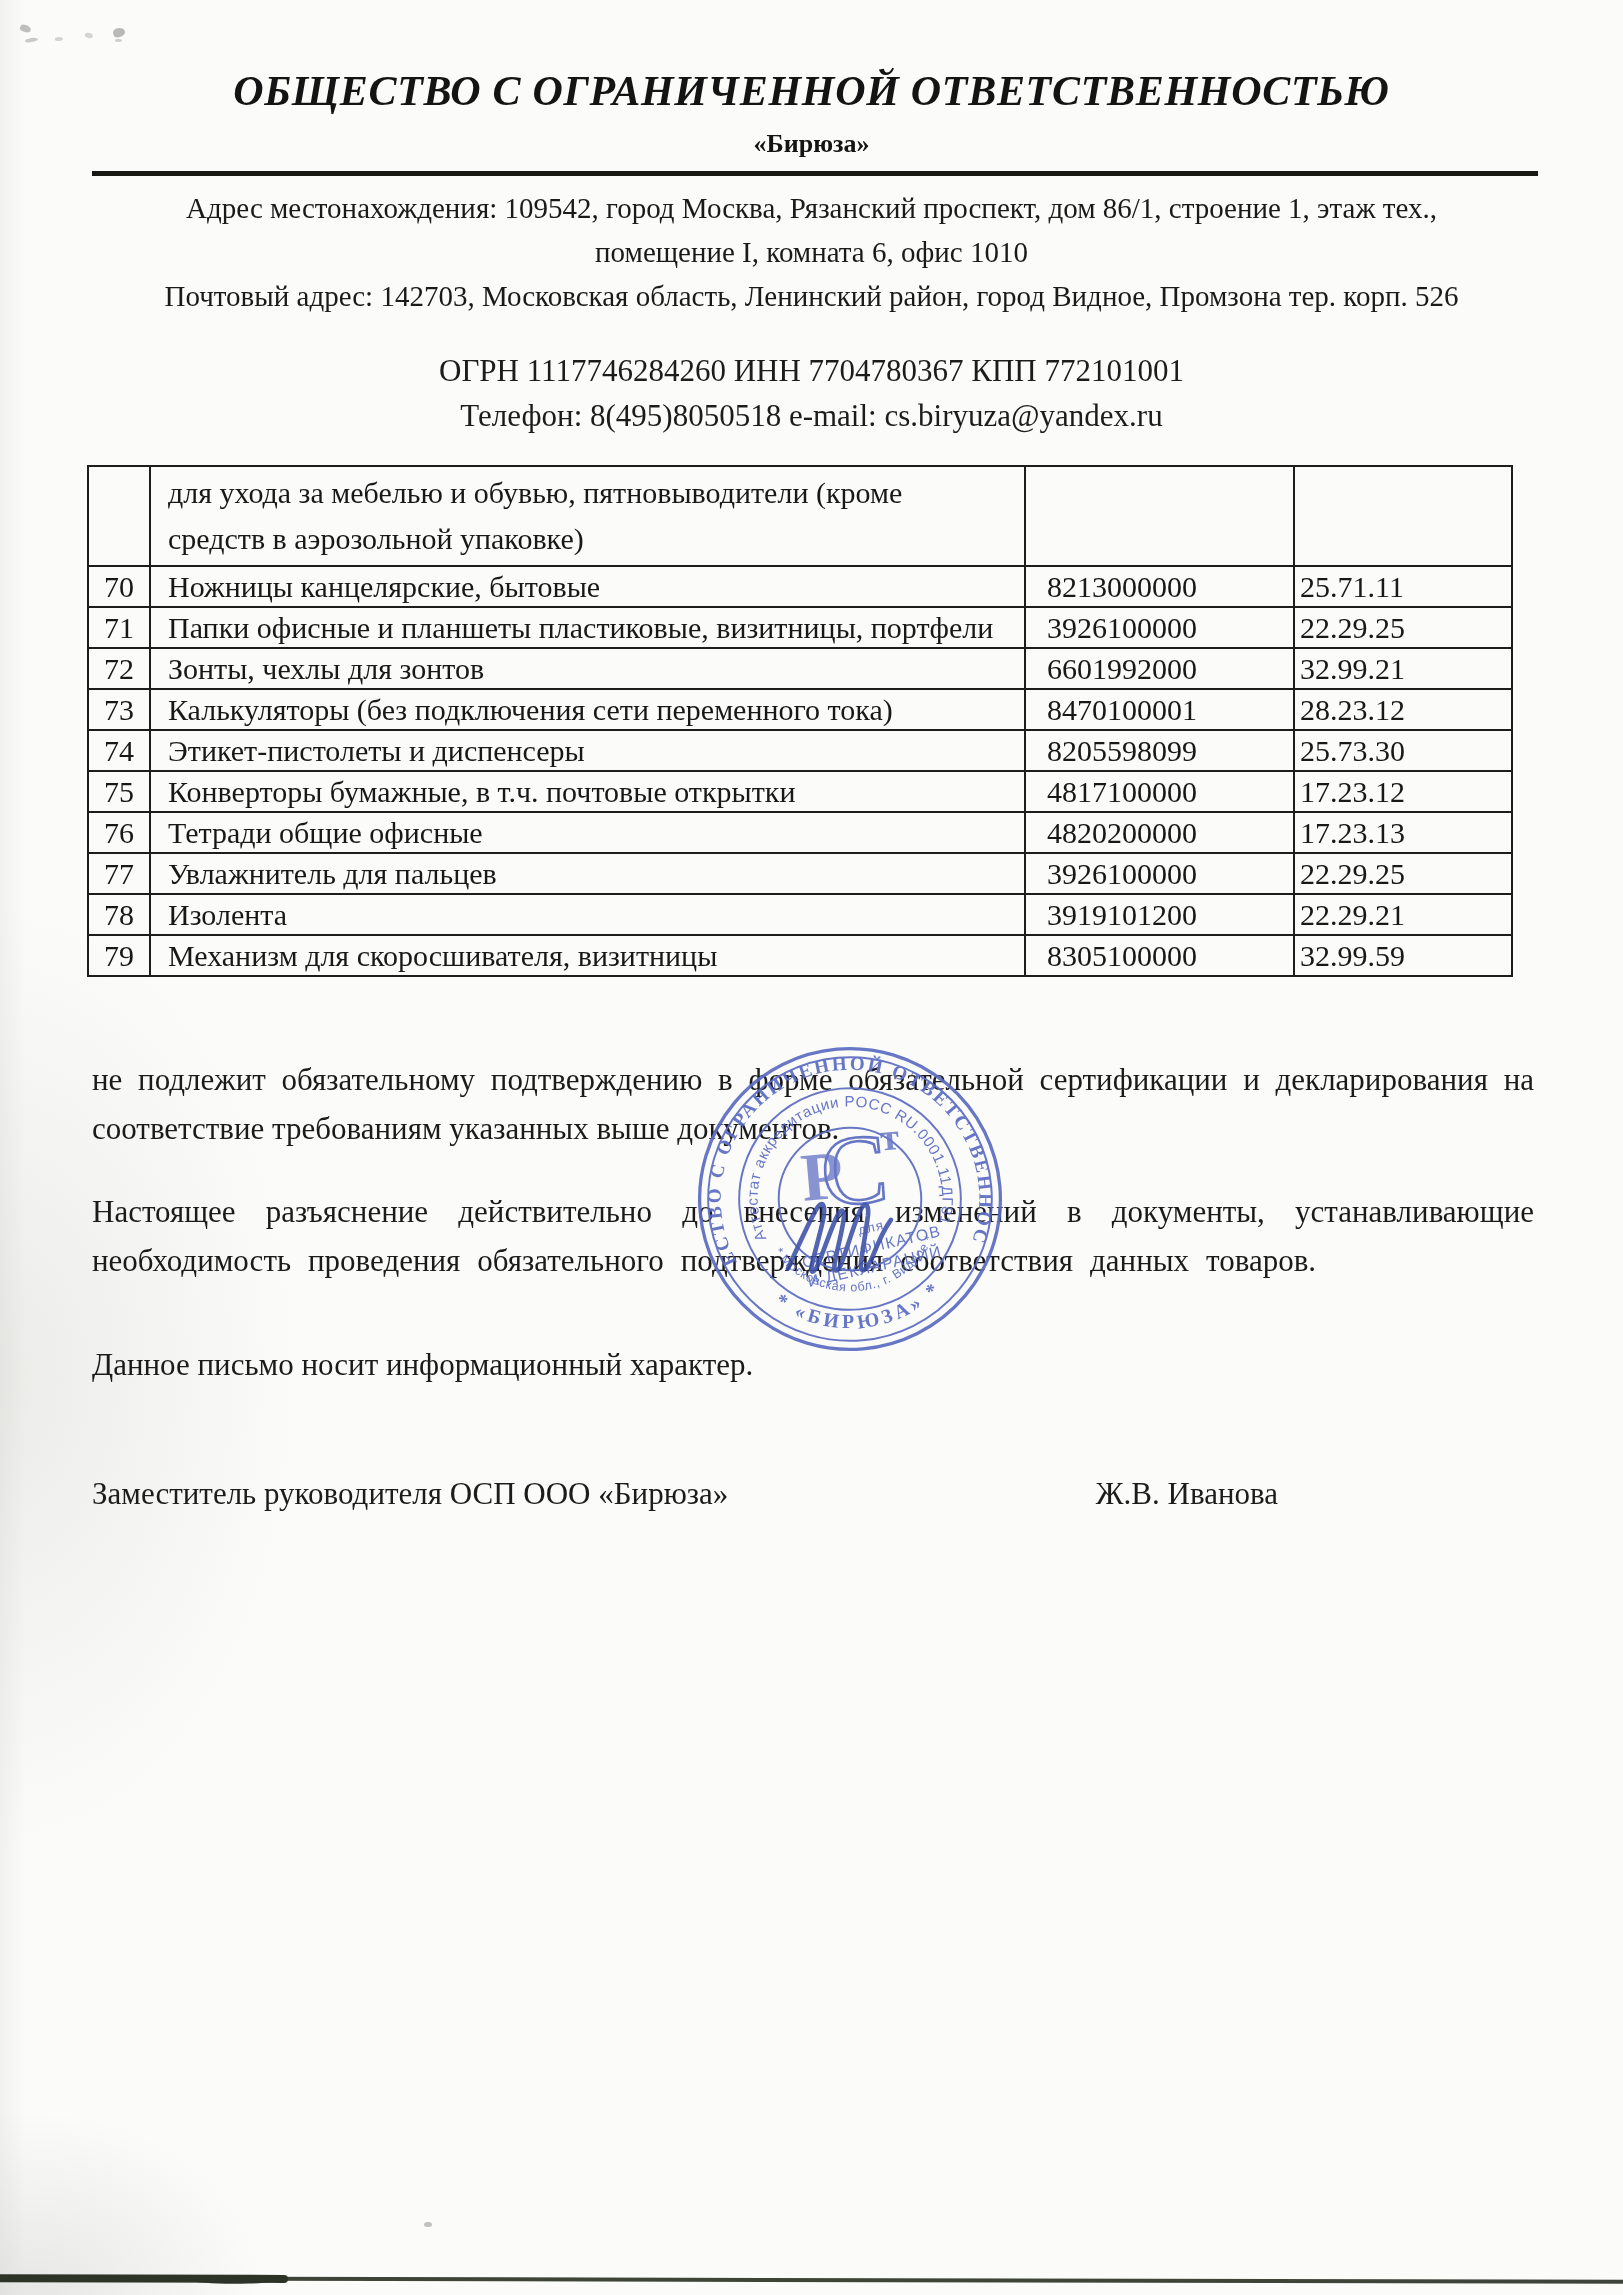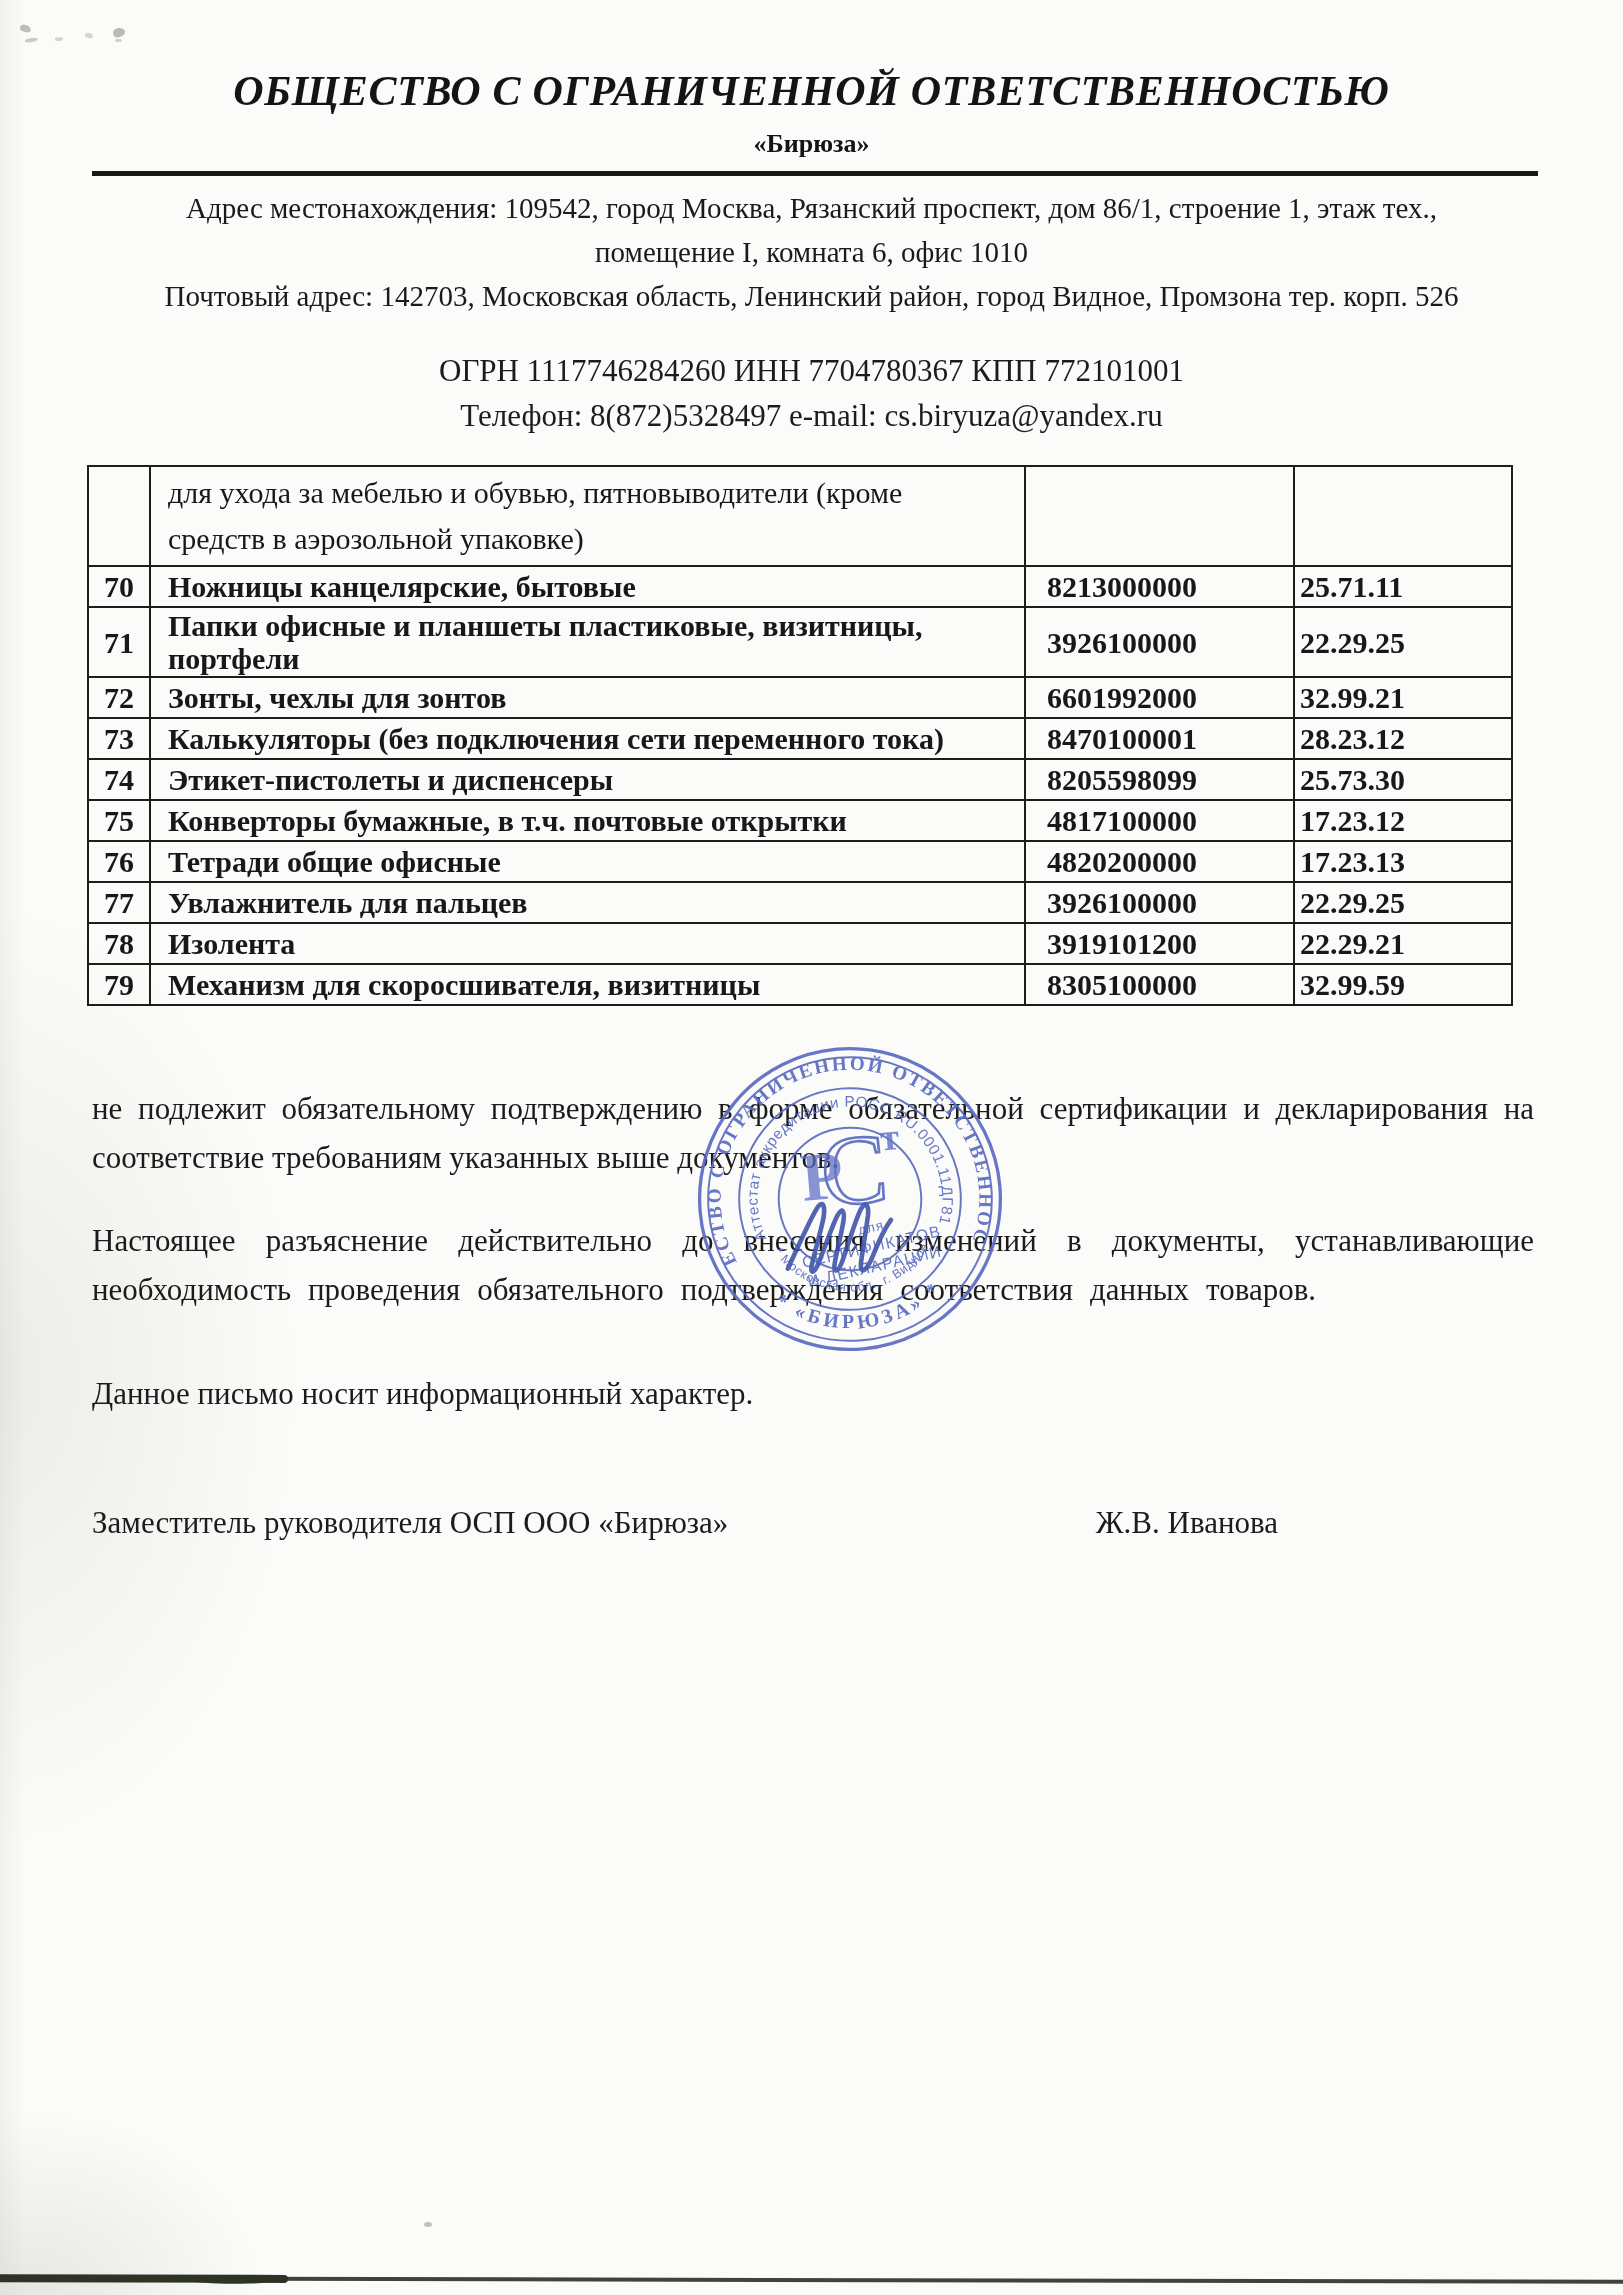--- a/index.html
+++ b/index.html
@@ -51,21 +51,21 @@
   }
   table.goods td {
     border: 2.6px solid #1d1d1b;
     vertical-align: middle;
     overflow: hidden;
   }
   td.c-num  { text-align: center; }
   td.c-desc { padding-left: 17px; padding-right: 24px; }
   td.c-code { padding-left: 21px; }
   td.c-okpd { padding-left: 5px; }
-  tr.row    td { height: 37px; line-height: 1.1; font-weight: bold; }
+  tr.row    td { height: 37px; line-height: 1.1; }
   tr.cont   td { height: 96px; line-height: 1.55; vertical-align: middle; }
 
   .body-text { margin: 79px 89px 0 92px; }
   .body-text p {
     margin: 0; font-size: 31px; line-height: 1.58;
     text-align: justify; color: #1b1b1b;
   }
   .body-text p.p2 { margin-top: 34px; word-spacing: 9.2px; }
   .body-text p.p3 { margin-top: 55px; text-align: left; }
 
@@ -121,21 +121,21 @@
   <div class="header">
     <div class="org-type">ОБЩЕСТВО С ОГРАНИЧЕННОЙ ОТВЕТСТВЕННОСТЬЮ</div>
     <div class="org-name">«Бирюза»</div>
     <hr class="head-rule">
     <div class="addr-block">
       <div class="addr-line">Адрес местонахождения: 109542, город Москва, Рязанский проспект, дом 86/1, строение 1, этаж тех.,</div>
       <div class="addr-line">помещение I, комната 6, офис 1010</div>
       <div class="addr-line">Почтовый адрес: 142703, Московская область, Ленинский район, город Видное, Промзона тер. корп. 526</div>
     </div>
     <div class="reg-line">ОГРН 1117746284260 ИНН 7704780367 КПП 772101001</div>
-    <div class="contact-line">Телефон: 8(872)5328497 e-mail: cs.biryuza@yandex.ru</div>
+    <div class="contact-line">Телефон: 8(495)8050518 e-mail: cs.biryuza@yandex.ru</div>
   </div>
 
   <table class="goods">
     <colgroup>
       <col style="width:62px">
         <col style="width:875px">
         <col style="width:269px">
         <col style="width:218px">
     </colgroup>
     <tbody>

